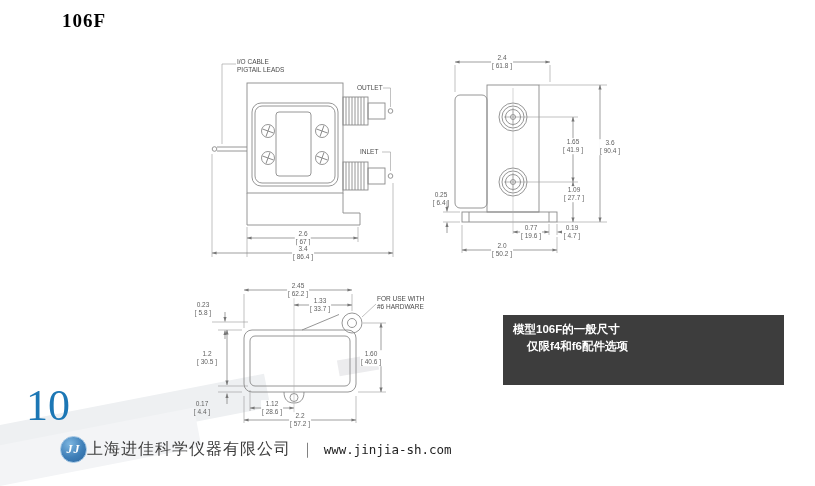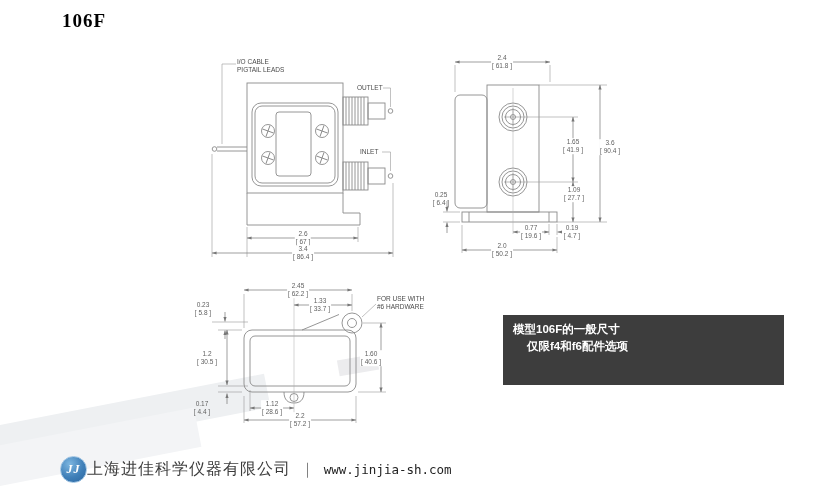--- a/index.html
+++ b/index.html
@@ -14,21 +14,21 @@
   .dim{position:absolute;transform:translate(-50%,-50%);background:#fff;
        font:6.5px/1.2 "Liberation Sans",sans-serif;color:#5f5f5f;text-align:center;
        white-space:pre-line;padding:0 1px;z-index:2;}
   .dim.side{background:transparent;}
   .lbl{position:absolute;font:6.5px/1.25 "Liberation Sans",sans-serif;color:#4a4a4a;
        white-space:pre-line;z-index:2;}
   .note{position:absolute;left:457px;top:315px;width:281px;height:70px;background:#3d3d3d;
         z-index:4;padding-top:6px;box-sizing:border-box;margin-left:46px;}
   .note div{font:bold 11.5px/16.5px "Liberation Sans",sans-serif;color:#ffffff;white-space:pre;}
   .n0{padding-left:10px}.n1{padding-left:24px}.n2{padding-left:15px}.n3{padding-left:28px}
-  .footer{position:absolute;left:60px;top:456px;display:flex;align-items:center;z-index:3;}
+  .footer{position:absolute;left:60px;top:436px;display:flex;align-items:center;z-index:3;}
   .logo{width:27px;height:27px;border-radius:50%;border:1.5px solid #9cc2e2;box-sizing:border-box;
         background:radial-gradient(circle at 35% 28%, #7db6e0 0%, #3f7fb8 55%, #2a659f 100%);
         color:#fff;font:italic bold 12px/24px "Liberation Serif",serif;text-align:center;
         letter-spacing:1px;}
   .company{font:16px "Liberation Serif",serif;color:#3c3c3c;letter-spacing:1px;}
   .sep{margin:0 9px;font:15px "Liberation Sans",sans-serif;color:#777;}
   .site{font:12.5px "DejaVu Sans Mono","Liberation Mono",monospace;color:#222;}
 </style>
 </head>
 <body>
@@ -240,20 +240,21 @@
   <div class="dim" style="left:272px;top:408px;">1.12
 [ 28.6 ]</div>
   <div class="dim" style="left:300px;top:420px;">2.2
 [ 57.2 ]</div>
 
   <div class="note">
     <div class="n0">模型106F的一般尺寸</div>
     <div class="n1">仅限f4和f6配件选项</div>
   </div>
 
+  <div class="pagenum">10</div>
 
   <div class="footer">
     <div class="logo">JJ</div>
     <div class="company">上海进佳科学仪器有限公司</div>
     <div class="sep">｜</div>
     <div class="site">www.jinjia-sh.com</div>
   </div>
 
 </div>
 

